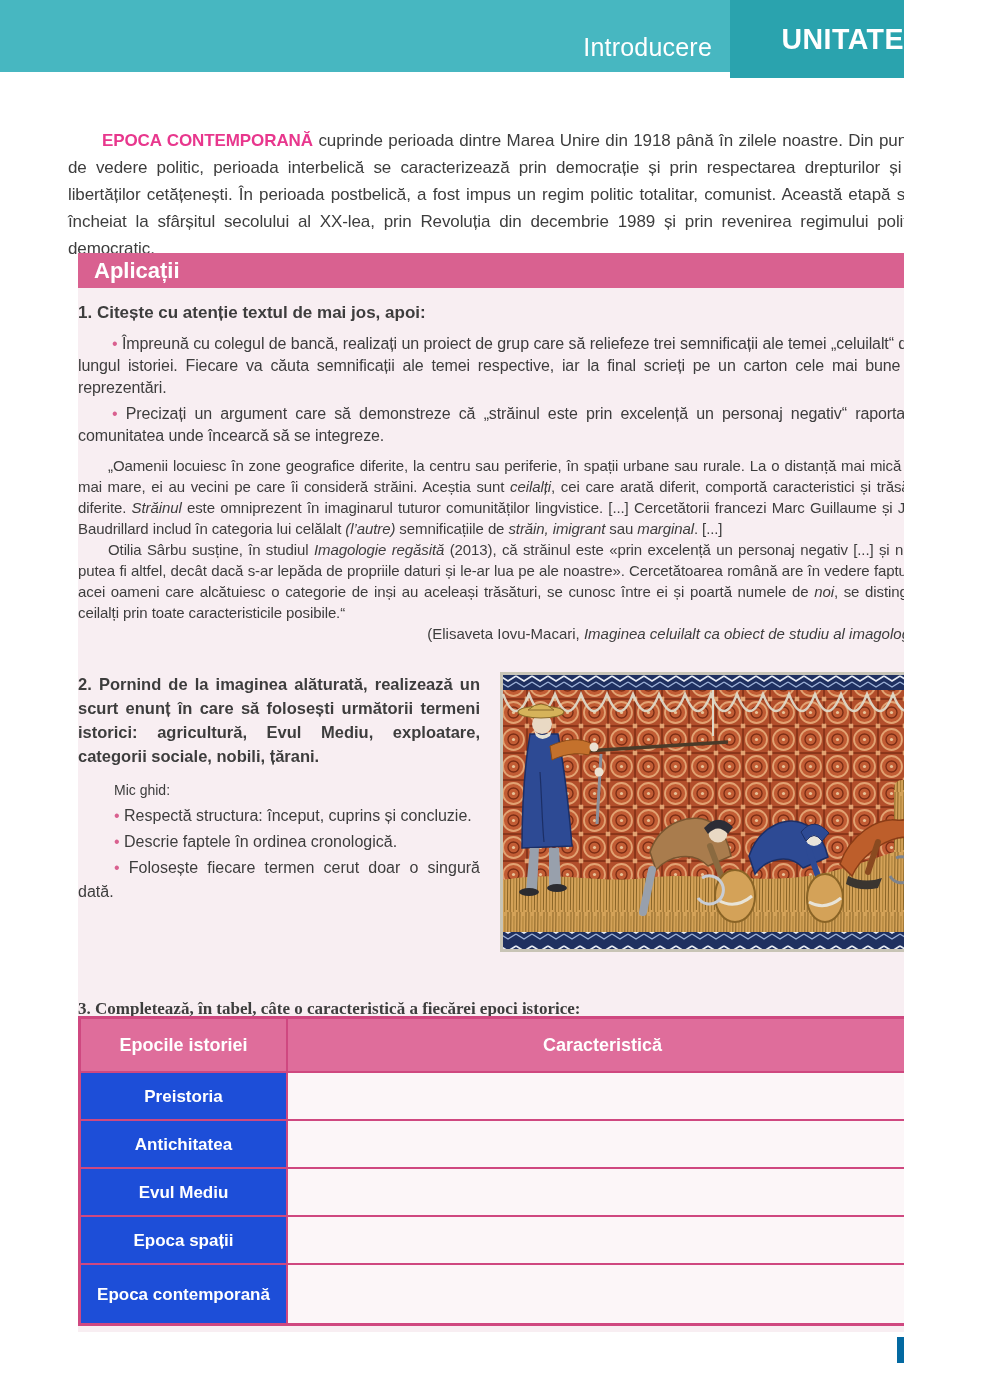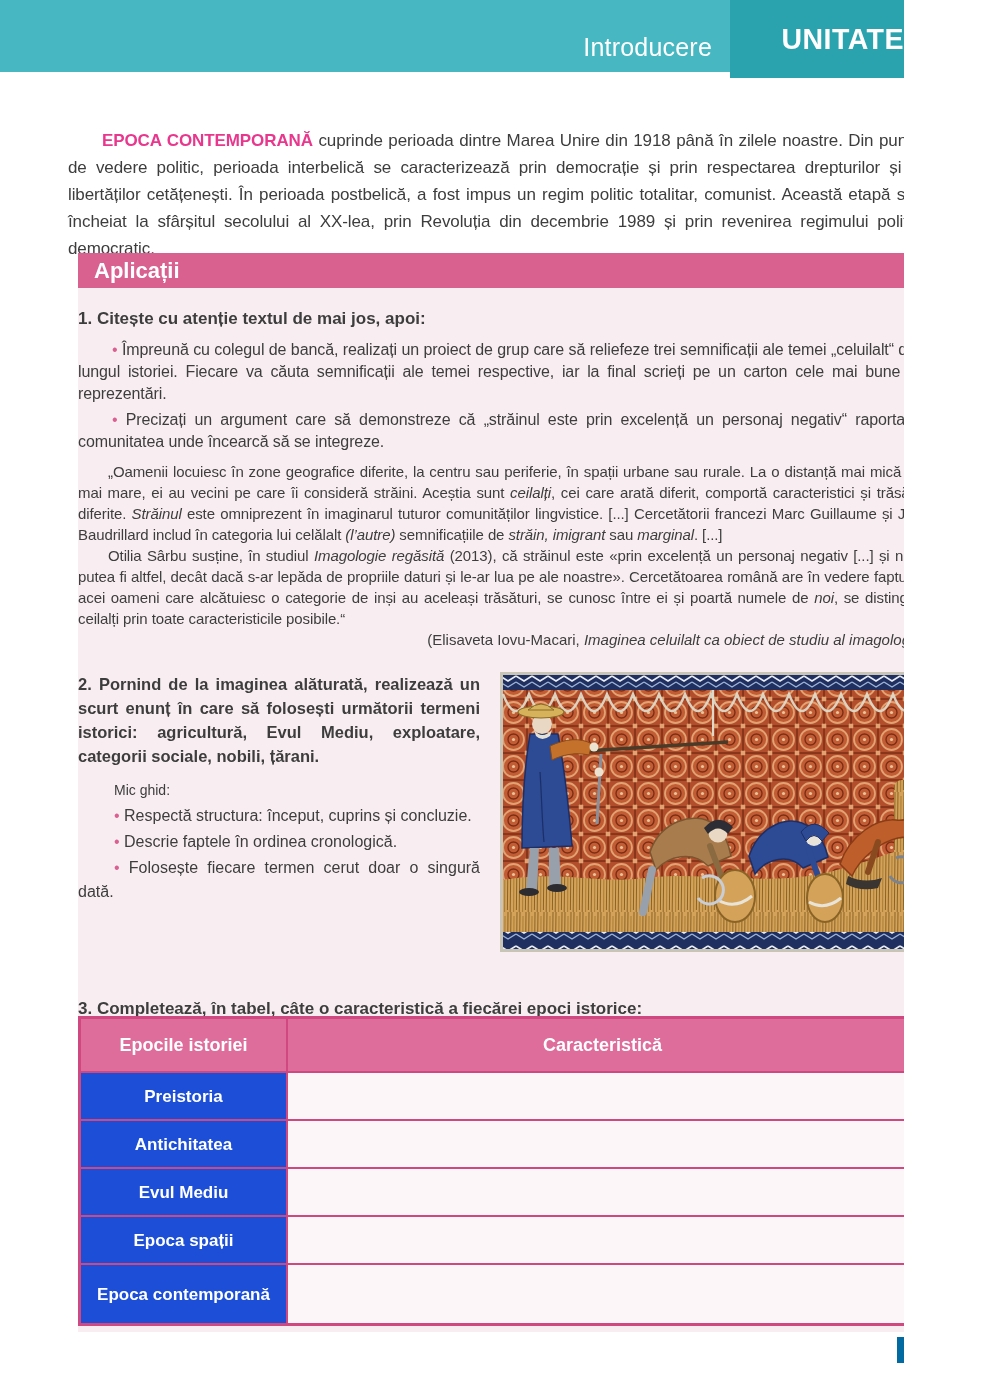--- a/index.html
+++ b/index.html
@@ -35,38 +35,38 @@
   .panel {
     position:absolute; left:78px; top:288px; width:852px; height:1044px; background:#f8eef2;
   }
 
   .ex-title { font-weight:bold; font-size:17px; line-height:24px; }
   .par { text-align:justify; letter-spacing:-0.1px; }
   .bullet::before { content:"• "; color:#d9608f; }
   .i { font-style:italic; }
 
   
-  .ex1 { padding-top:19px; }
+  .ex1 { padding-top:13px; }
   .ex1 .ex-title { margin:0 0 8px 0; }
   .ex1 .b { font-size:16px; line-height:22px; text-indent:34px; margin:0 0 4px 0; }
   .quote { margin-top:8px; }
   .quote .qp { font-size:15px; line-height:21px; text-indent:30px; margin:0; text-align:justify; }
   .attribution { font-size:15px; line-height:21px; text-align:right; margin:0; }
 
   
   .ex2 { position:absolute; left:0; top:384px; width:852px; display:flex; gap:20px; }
   .ex2-left { width:402px; flex:0 0 402px; }
   .ex2-left .ex-title { font-size:16.5px; line-height:24px; text-align:justify; margin:0 0 10px 0; }
   .guide-label { font-size:14px; line-height:24px; text-indent:36px; margin:0; }
   .ex2 .g { font-size:16px; line-height:24px; text-indent:36px; text-align:justify; margin:2px 0 0 0; }
   .figure { width:430px; height:280px; flex:0 0 430px; }
   .figure svg { display:block; width:430px; height:280px; }
 
   
-  .ex3-title { position:absolute; left:0; top:694px; width:852px; font-weight:bold; font-size:17px; }
+  .ex3-title { position:absolute; left:0; top:694px; width:852px; font-weight:bold; font-size:17px;font-family:Liberation Serif, serif; }
   .epochs-table {
     position:absolute; left:0; top:728px; width:842px; border-collapse:collapse;
     border:3px solid #cf4880;
   }
   .epochs-table th, .epochs-table td { border:2px solid #cf4880; }
   .epochs-table thead th {
     background:#df6d9b; color:#ffffff; font-weight:bold; font-size:18px; height:50px;
   }
   .epochs-table .label-col { width:203px; }
   .epochs-table tbody th {

